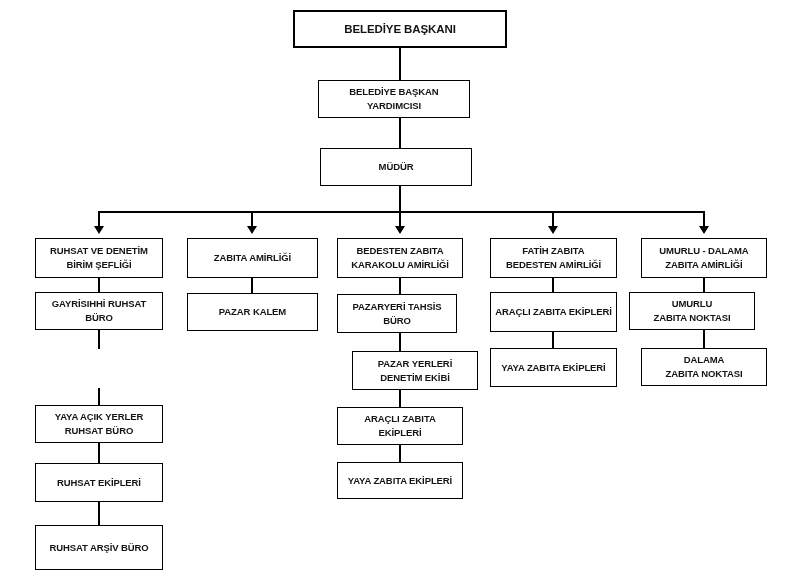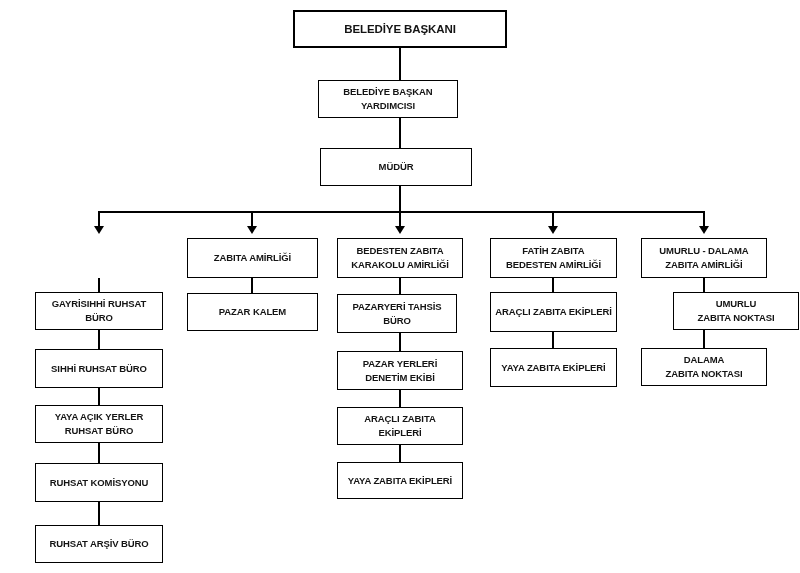--- a/index.html
+++ b/index.html
@@ -57,21 +57,21 @@
 </style>
 </head>
 <body>
 
 <div class="canvas">
 
   <div class="box top-box" style="left:293px;top:10px;width:214px;height:38px">BELEDİYE BAŞKANI</div>
 
   <div class="vline" style="left:399px;top:48px;height:32px"></div>
 
-  <div class="box" style="left:318px;top:80px;width:140px;height:38px">BELEDİYE BAŞKAN YARDIMCISI</div>
+  <div class="box" style="left:318px;top:80px;width:152px;height:38px">BELEDİYE BAŞKAN YARDIMCISI</div>
 
   <div class="vline" style="left:399px;top:118px;height:30px"></div>
 
   <div class="box" style="left:320px;top:148px;width:152px;height:38px">MÜDÜR</div>
 
   <div class="vline" style="left:399px;top:186px;height:27px"></div>
 
   <div class="hline" style="left:98px;top:211px;width:607px"></div>
 
   <div class="vline" style="left:98px;top:211px;height:15px"></div>
@@ -82,52 +82,53 @@
 
   <div class="vline" style="left:399px;top:211px;height:15px"></div>
   <div class="arrowhead" style="left:395px;top:226px"></div>
 
   <div class="vline" style="left:552px;top:211px;height:15px"></div>
   <div class="arrowhead" style="left:548px;top:226px"></div>
 
   <div class="vline" style="left:703px;top:211px;height:15px"></div>
   <div class="arrowhead" style="left:699px;top:226px"></div>
 
+  <div class="box" style="left:35px;top:238px;width:128px;height:40px">RUHSAT VE DENETİM
+BİRİM ŞEFLİĞİ</div>
   <div class="vline" style="left:98px;top:278px;height:14px"></div>
 
   <div class="box" style="left:35px;top:292px;width:128px;height:38px">GAYRİSIHHİ RUHSAT
 BÜRO</div>
   <div class="vline" style="left:98px;top:330px;height:19px"></div>
 
-  <div class="box" style="left:35px;top:349px;width:128px;height:39px">SIHHİ RUHSAT BÜRO</div>
   <div class="vline" style="left:98px;top:388px;height:17px"></div>
 
   <div class="box" style="left:35px;top:405px;width:128px;height:38px">YAYA AÇIK YERLER
 RUHSAT BÜRO</div>
   <div class="vline" style="left:98px;top:443px;height:20px"></div>
 
-  <div class="box" style="left:35px;top:463px;width:128px;height:39px">RUHSAT KOMİSYONU</div>
+  <div class="box" style="left:35px;top:463px;width:128px;height:39px">RUHSAT EKİPLERİ</div>
   <div class="vline" style="left:98px;top:502px;height:23px"></div>
 
-  <div class="box" style="left:35px;top:525px;width:128px;height:38px">RUHSAT ARŞİV BÜRO</div>
+  <div class="box" style="left:35px;top:525px;width:128px;height:45px">RUHSAT ARŞİV BÜRO</div>
 
   <div class="box" style="left:187px;top:238px;width:131px;height:40px">ZABITA AMİRLİĞİ</div>
   <div class="vline" style="left:251px;top:278px;height:15px"></div>
 
   <div class="box" style="left:187px;top:293px;width:131px;height:38px">PAZAR KALEM</div>
 
   <div class="box" style="left:337px;top:238px;width:126px;height:40px">BEDESTEN ZABITA
 KARAKOLU AMİRLİĞİ</div>
   <div class="vline" style="left:399px;top:278px;height:16px"></div>
 
   <div class="box" style="left:337px;top:294px;width:120px;height:39px">PAZARYERİ TAHSİS
 BÜRO</div>
   <div class="vline" style="left:399px;top:333px;height:18px"></div>
 
-  <div class="box" style="left:337px;top:351px;width:126px;height:39px">PAZAR YERLERİ
+  <div class="box" style="left:352px;top:351px;width:126px;height:39px">PAZAR YERLERİ
 DENETİM EKİBİ</div>
   <div class="vline" style="left:399px;top:390px;height:17px"></div>
 
   <div class="box" style="left:337px;top:407px;width:126px;height:38px">ARAÇLI ZABITA EKİPLERİ</div>
   <div class="vline" style="left:399px;top:445px;height:17px"></div>
 
   <div class="box" style="left:337px;top:462px;width:126px;height:37px">YAYA ZABITA EKİPLERİ</div>
 
   <div class="box" style="left:490px;top:238px;width:127px;height:40px">FATİH ZABITA
 BEDESTEN AMİRLİĞİ</div>
@@ -135,20 +136,20 @@
 
   <div class="box" style="left:490px;top:292px;width:127px;height:40px">ARAÇLI ZABITA EKİPLERİ</div>
   <div class="vline" style="left:552px;top:332px;height:16px"></div>
 
   <div class="box" style="left:490px;top:348px;width:127px;height:39px">YAYA ZABITA EKİPLERİ</div>
 
   <div class="box" style="left:641px;top:238px;width:126px;height:40px">UMURLU - DALAMA
 ZABITA AMİRLİĞİ</div>
   <div class="vline" style="left:703px;top:278px;height:14px"></div>
 
-  <div class="box" style="left:673px;top:292px;width:126px;height:38px">UMURLU
+  <div class="box" style="left:629px;top:292px;width:126px;height:38px">UMURLU
 ZABITA NOKTASI</div>
   <div class="vline" style="left:703px;top:330px;height:18px"></div>
 
   <div class="box" style="left:641px;top:348px;width:126px;height:38px">DALAMA
 ZABITA NOKTASI</div>
 
 </div>
 
 </body></html>

